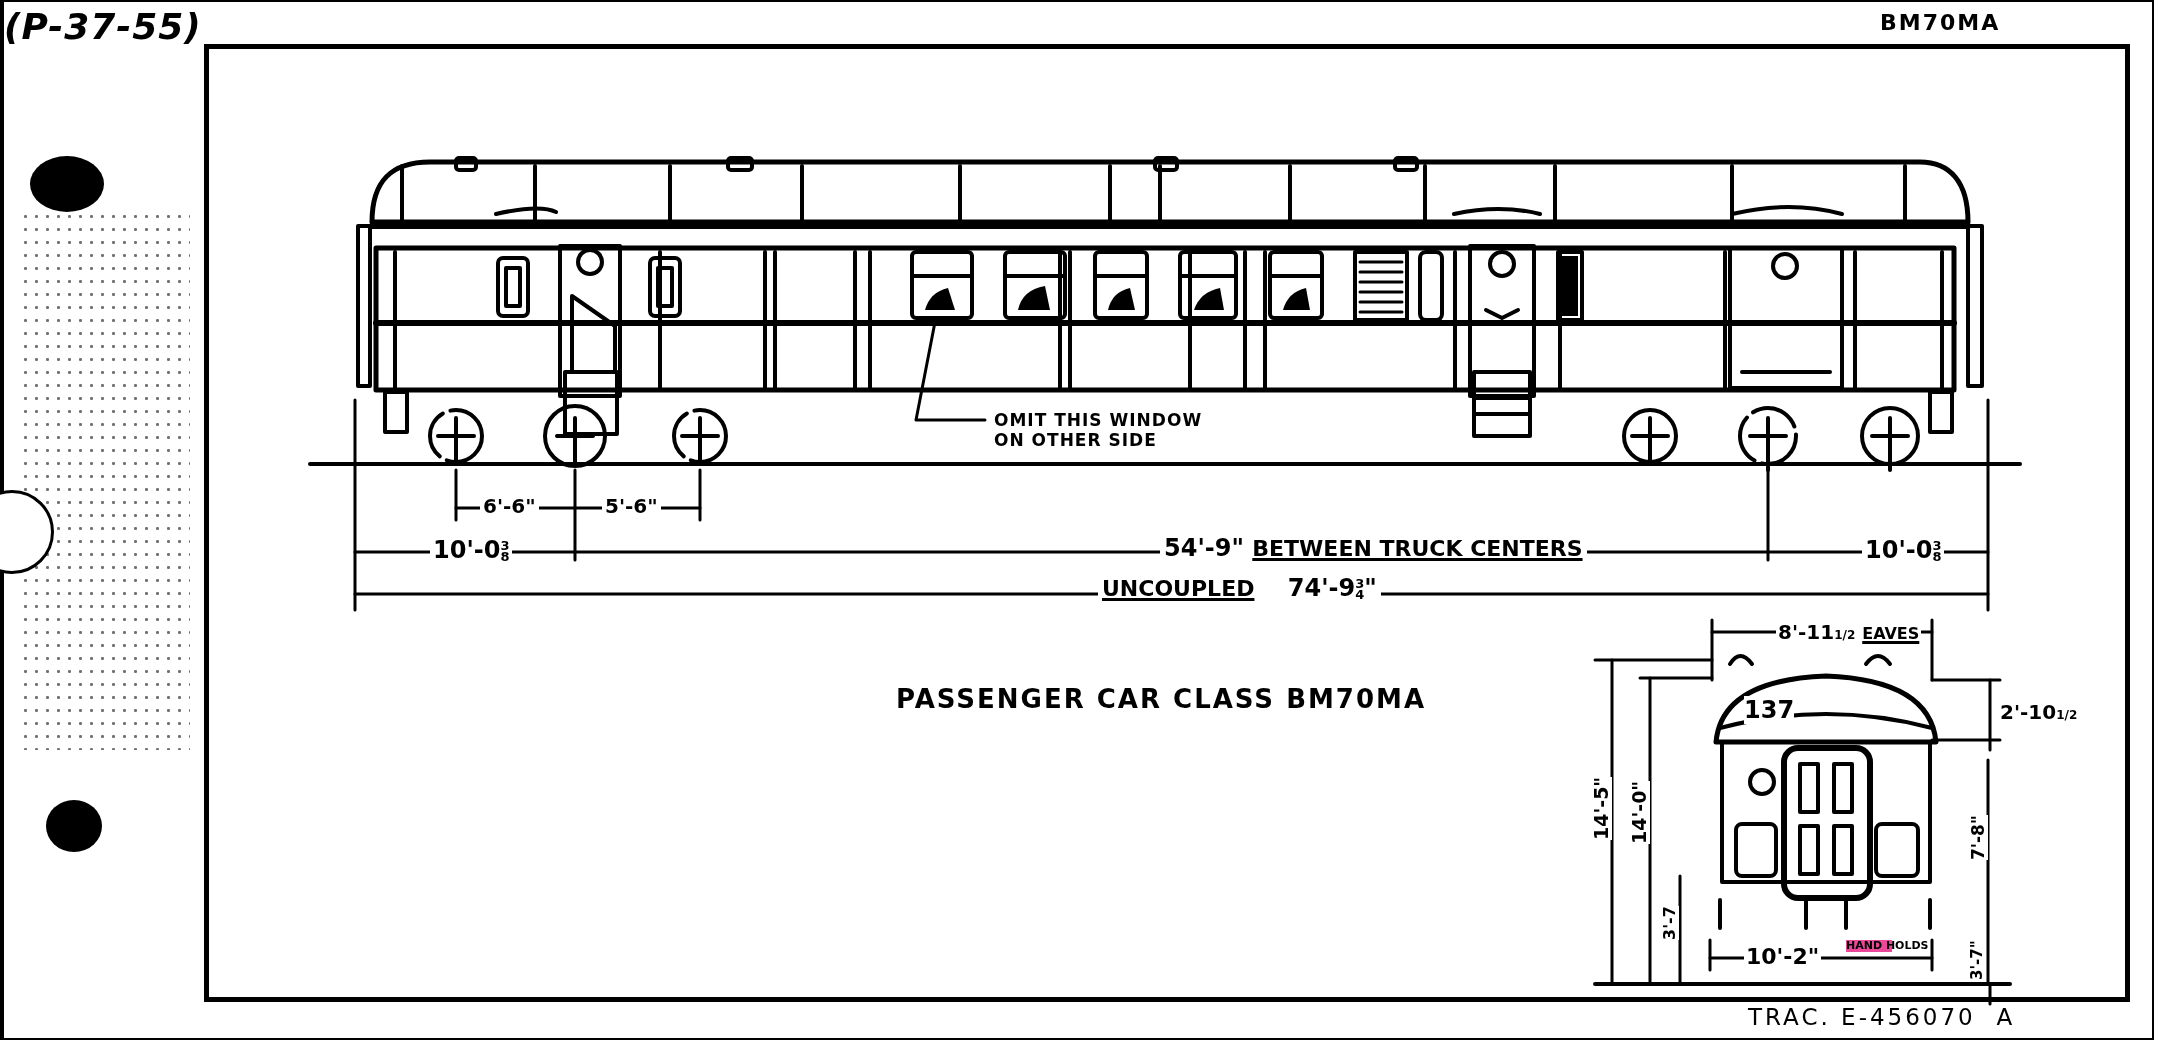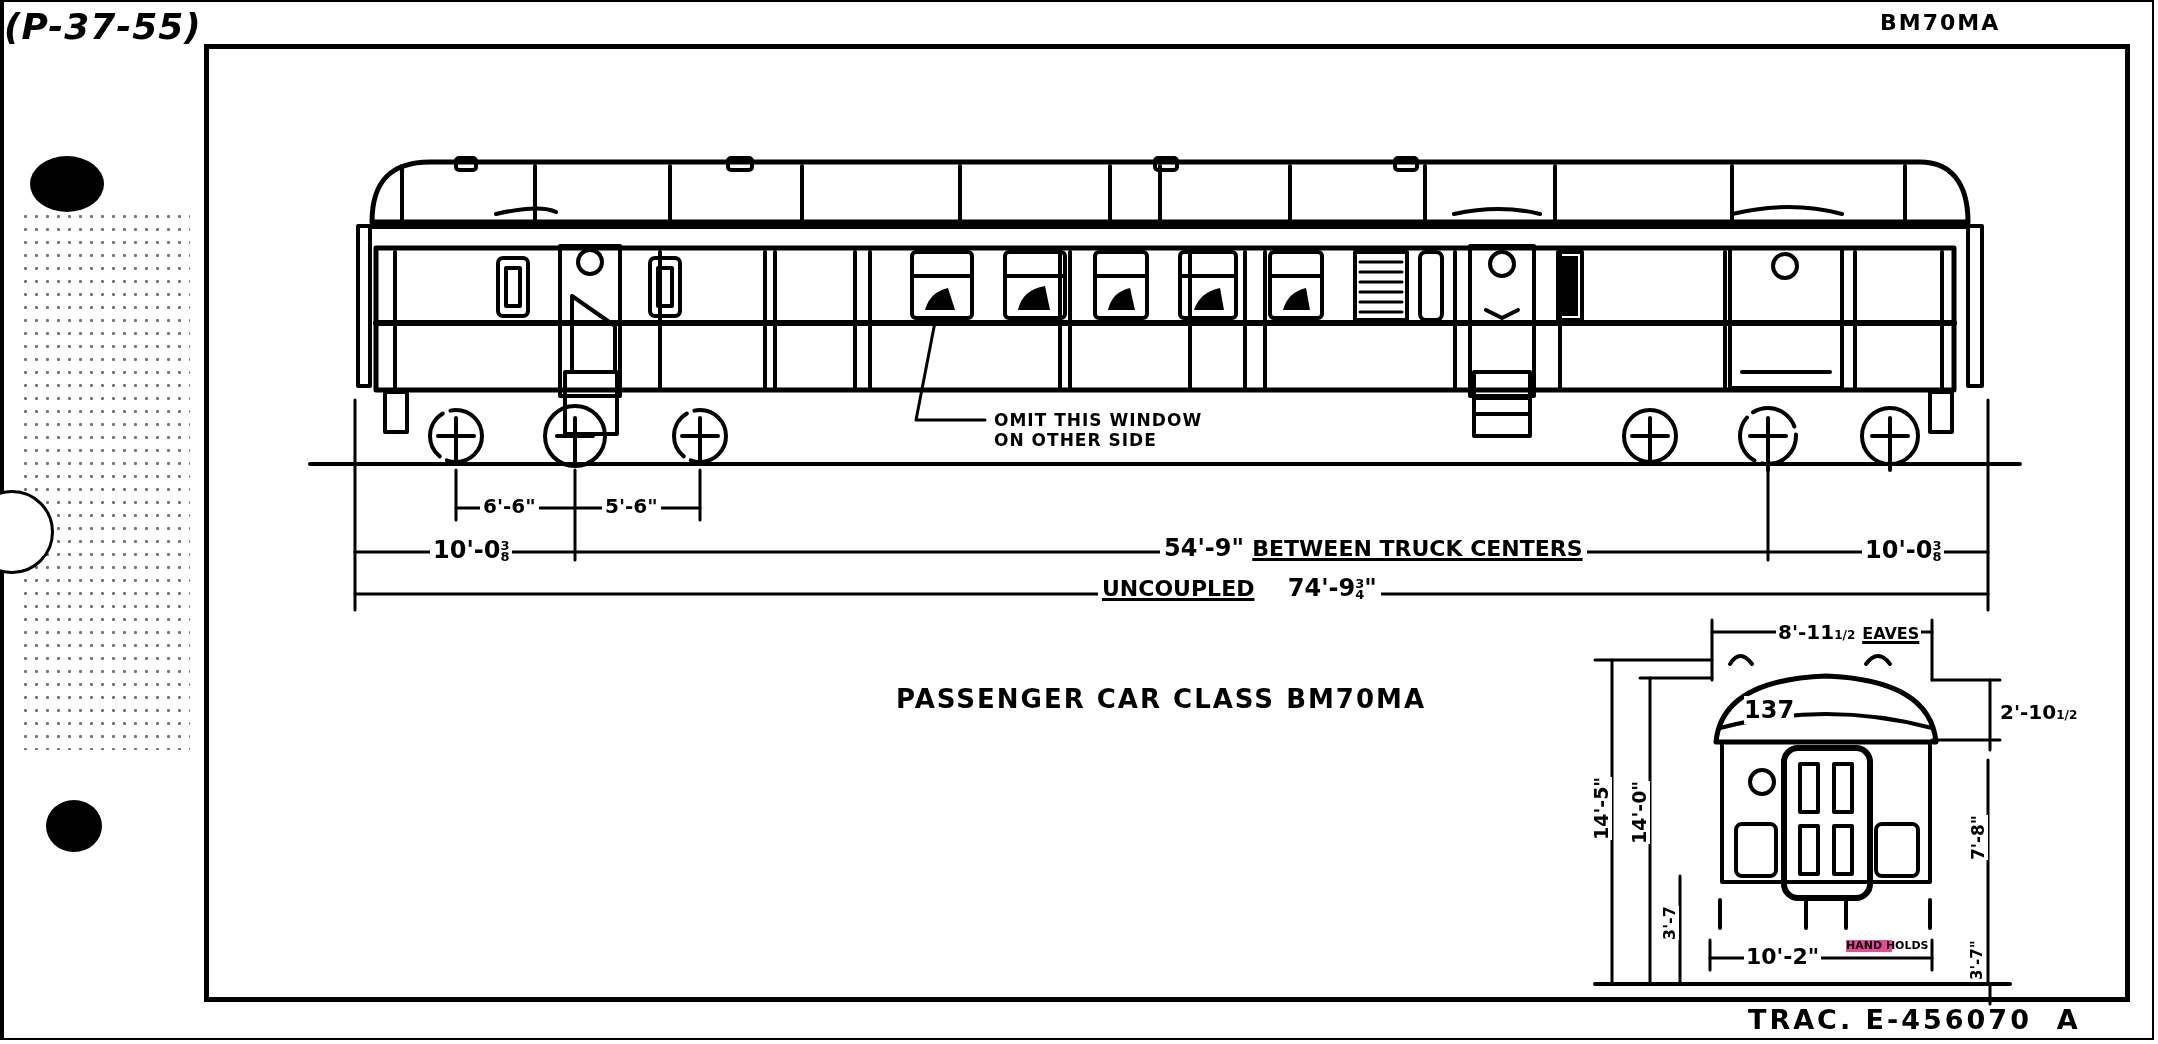--- a/index.html
+++ b/index.html
@@ -16,21 +16,21 @@
   .notch { position: absolute; left: -30px; top: 490px; width: 78px; height: 78px; background: #fff;
            border: 3px solid #000; border-radius: 50%; }
   .speckle { position: absolute; left: 20px; top: 210px; width: 170px; height: 540px;
              background-image: radial-gradient(#000 1.2px, transparent 1.6px);
              background-size: 11px 13px; opacity: 0.55; }
   svg.drawing { position: absolute; left: 0; top: 0; }
   .lbl { position: absolute; font-weight: bold; white-space: nowrap; }
   .note { font-size: 17px; line-height: 20px; letter-spacing: 1px; }
   .dim { font-size: 24px; }
   .title { left: 896px; top: 684px; font-size: 26px; letter-spacing: 2px; text-align: center; }
-  .trac { position: absolute; left: 1748px; top: 1004px; font-size: 27px; font-weight: bold; letter-spacing: 3px; }
+  .trac { position: absolute; left: 1748px; top: 1004px; font-size: 23px; font-weight: normal; letter-spacing: 3px; }
   .u { text-decoration: underline; text-decoration-thickness: 3px; }
   .frac { display: inline-block; font-size: 13px; line-height: 11px; vertical-align: middle; text-align: center; }
   .frac span { display: block; }
 </style>
 </head>
 <body>
 
 <div class="page-edge"></div>
 <div class="speckle"></div>
 <div class="punch" style="left:30px;top:156px;width:74px;height:56px;"></div>

